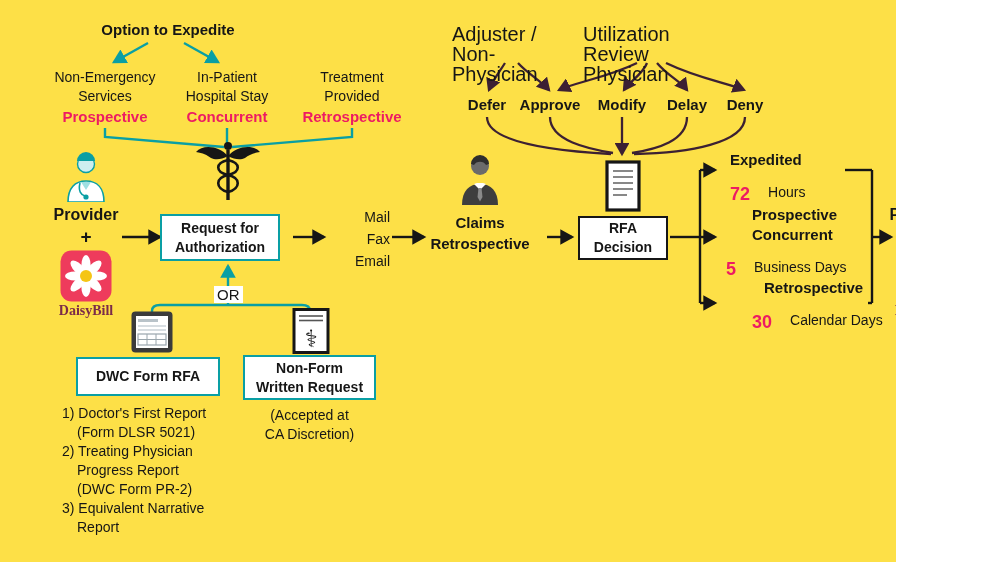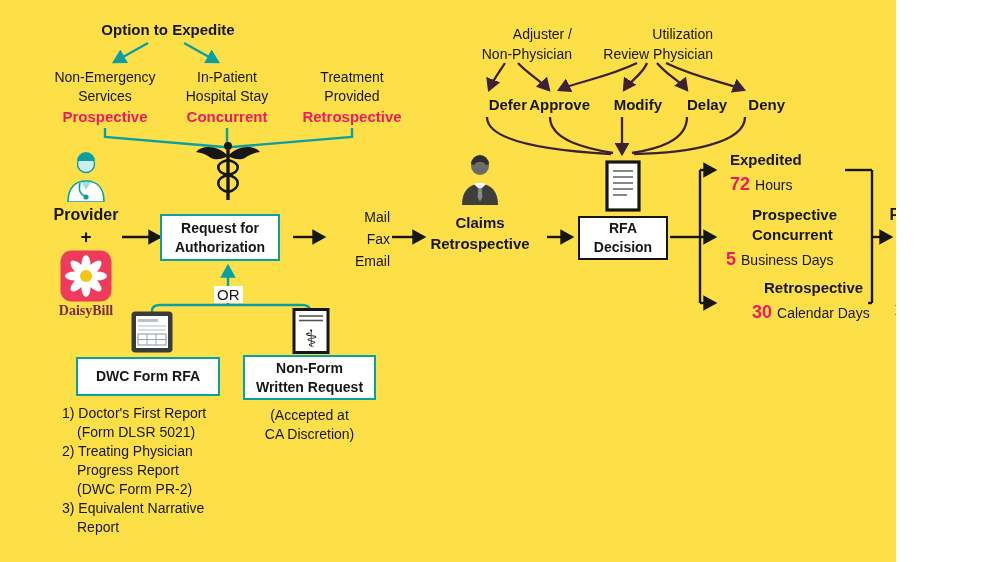--- a/index.html
+++ b/index.html
@@ -12,31 +12,31 @@
   .overlay{position:absolute;left:0;top:0;pointer-events:none}
   .lbl14{font-size:14px;line-height:19px}
   .pinkword{color:#ed1b63;font-weight:700;font-size:15px;margin-top:2px}
   .bigname{font-size:16px;font-weight:700}
   .plus{font-size:19px;font-weight:700;line-height:18px}
   .brand{font-family:"Liberation Serif",serif;font-weight:700;font-size:14px;color:#7b2b49}
   .tealbox{border:2.5px solid #0a9fa4;background:#fff;display:flex;flex-direction:column;
            align-items:center;justify-content:center;font-weight:700;font-size:14px;line-height:19px}
   .blackbox{border:2.5px solid #161616;background:#fff;display:flex;flex-direction:column;
            align-items:center;justify-content:center;font-weight:700;font-size:14px;line-height:19px}
-  .dec{top:96px;width:80px;text-align:right;font-size:15px;font-weight:700}
+  .dec{top:96px;width:80px;text-align:center;font-size:15px;font-weight:700}
   .rl{font-size:14px;line-height:19px;white-space:nowrap}
   .ind{padding-left:15px}
   .gap{}
   .tl-title{font-size:15px;font-weight:700;line-height:20px;white-space:nowrap}
-  .numline{display:flex;align-items:center;gap:5px;margin-top:4px;white-space:nowrap}
+  .numline{display:flex;align-items:flex-start;gap:18px;margin-top:14px;white-space:nowrap}
   .num{color:#ed1b63;font-weight:700;font-size:18px}
   .unit{font-size:14px}
   .orchip{background:#fff;padding:0 3px;font-weight:400;font-size:15px}
   .stack14{font-size:14px;line-height:22px;text-align:right}
-  .revlbl{font-size:14px;line-height:20px;text-align:right}
+  .revlbl{font-size:20px;line-height:20px;text-align:left}
 </style>
 </head>
 <body>
 
 <div id="canvas">
 
   <svg class="overlay" width="1000" height="562" viewBox="0 0 1000 562">
     <defs>
       <marker id="mA" viewBox="0 0 10 10" refX="7.5" refY="5" markerWidth="6.5" markerHeight="6.5" orient="auto-start-reverse">
         <path d="M0,0 L9,5 L0,10 Z" fill="#161616"></path>

